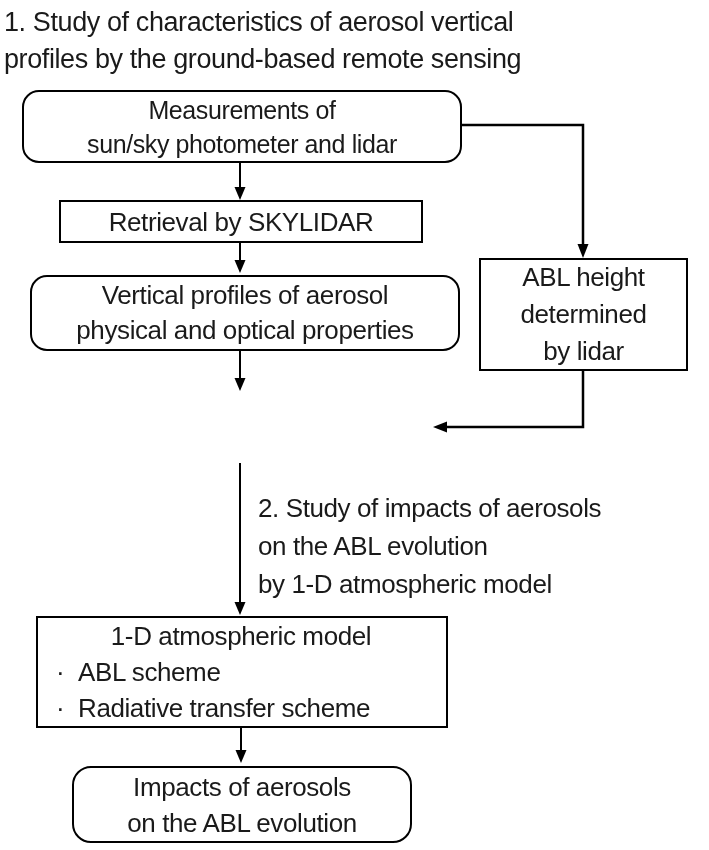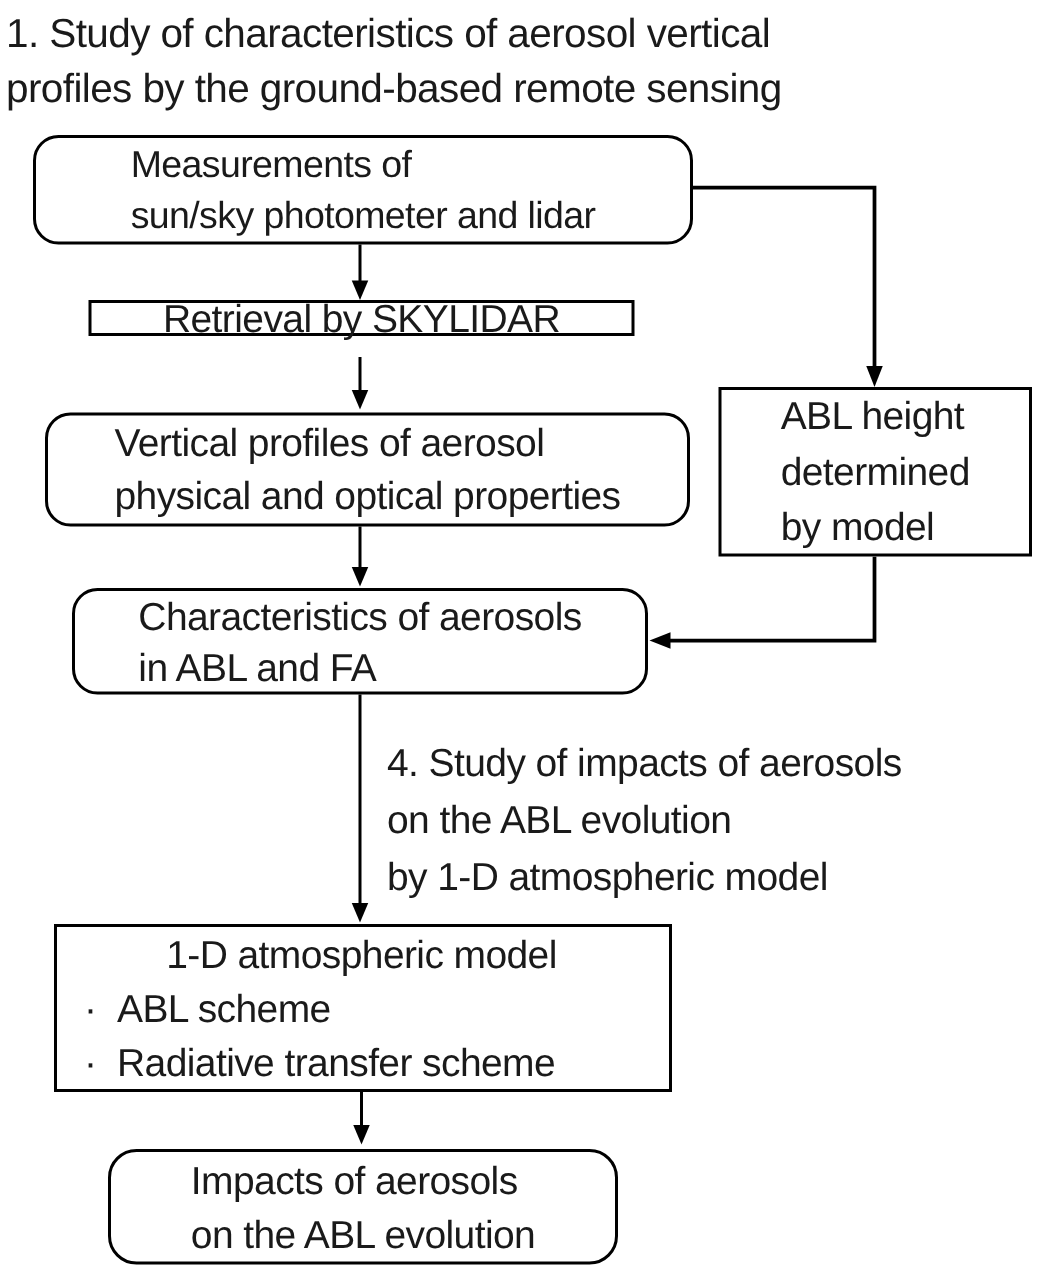--- a/index.html
+++ b/index.html
@@ -35,28 +35,29 @@
   #heading2 { left: 258px; top: 489px; width: 430px; font-size: 26px; line-height: 38px; }
   .box {
     position: absolute;
     box-sizing: border-box;
     border: 2px solid #000000;
     background: #ffffff;
     display: flex;
     flex-direction: column;
     justify-content: center;
     align-items: center;
+    text-align: center;
     white-space: pre-line;
     font-size: 25px;
     letter-spacing: -0.4px;
     z-index: 1;
   }
   .rounded { border-radius: 17px; }
   #box-measurements  { left: 22px;  top: 90px;  width: 440px; height: 73px;  line-height: 34px; }
-  #box-retrieval     { left: 59px;  top: 200px; width: 364px; height: 24px;  line-height: 30px; font-size: 26px; }
+  #box-retrieval     { left: 59px;  top: 200px; width: 364px; height: 43px;  line-height: 30px; font-size: 26px; }
   #box-profiles      { left: 30px;  top: 275px; width: 430px; height: 76px;  line-height: 35px; font-size: 26px; }
   #box-ablheight     { left: 479px; top: 258px; width: 209px; height: 113px; line-height: 37px; font-size: 26px; }
   #box-characteristics { left: 48px; top: 392px; width: 384px; height: 71px; line-height: 34px; font-size: 26px; }
   #box-model         { left: 36px;  top: 616px; width: 412px; height: 112px;
                        align-items: stretch; text-align: left; line-height: 36px; font-size: 26px;
                        padding: 0 20px 0 18px; }
   #box-model .model-title { text-align: center; white-space: nowrap; }
   .bullet-row {
     display: flex;
     align-items: baseline;
@@ -119,26 +120,24 @@
   <div id="box-measurements" class="box rounded">Measurements of
 sun/sky photometer and lidar</div>
 
   <div id="box-retrieval" class="box">Retrieval by SKYLIDAR</div>
 
   <div id="box-profiles" class="box rounded">Vertical profiles of aerosol
 physical and optical properties</div>
 
   <div id="box-ablheight" class="box">ABL height
 determined
-by model</div>
+by lidar</div>
 
-  <div id="box-characteristics" class="box rounded">Characteristics of aerosols
-in ABL and FA</div>
 
-  <div id="heading2" class="heading">4. Study of impacts of aerosols
+  <div id="heading2" class="heading">2. Study of impacts of aerosols
 on the ABL evolution
 by 1-D atmospheric model</div>
 
   <div id="box-model" class="box">
     <div class="model-title">1-D atmospheric model</div>
     <div class="bullet-row">
       <span class="bullet-dot">·</span>
       <span>ABL scheme</span>
     </div>
     <div class="bullet-row">

